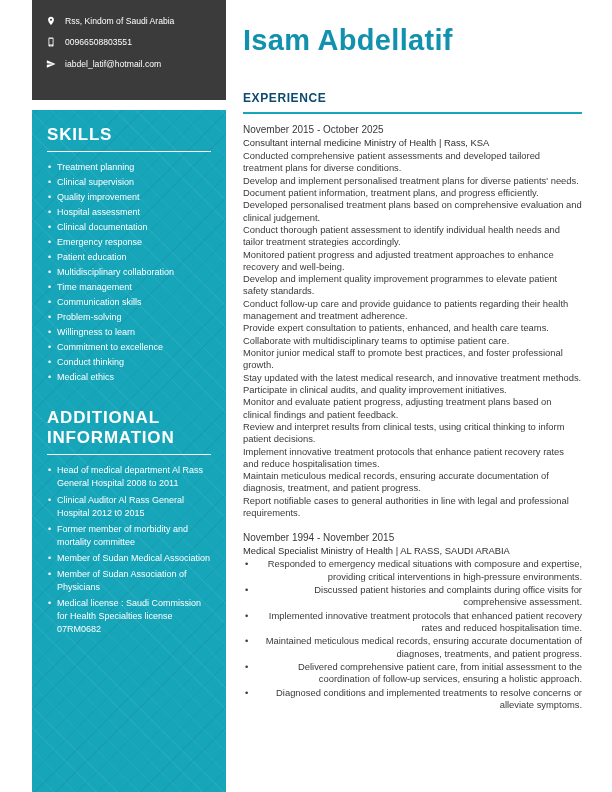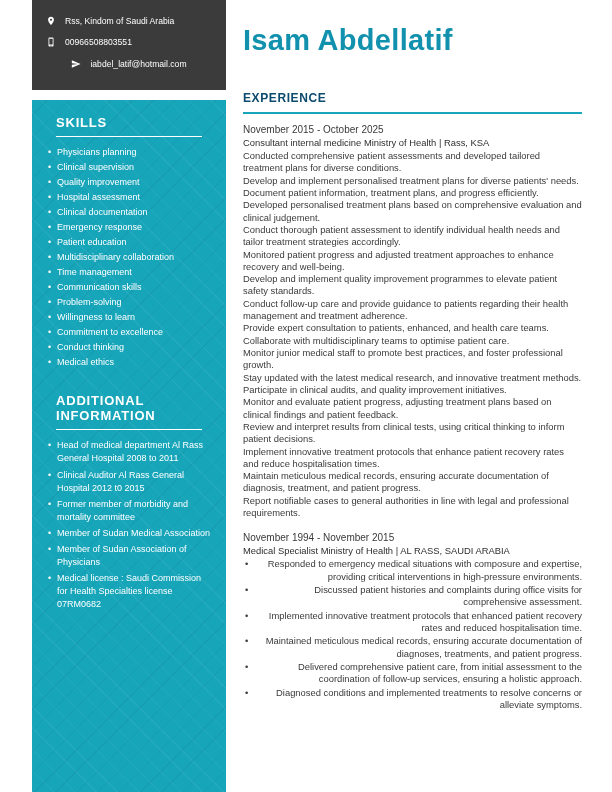--- a/index.html
+++ b/index.html
@@ -14,34 +14,34 @@
     width:612px;height:792px;
     font-family:"Liberation Sans",sans-serif;
     background:#fff;
   }
   .page{width:612px;height:792px;display:flex;background:#fff;overflow:hidden;}
 
   
   .sidebar{width:226px;flex:0 0 226px;display:flex;flex-direction:column;padding-left:32px;}
   .contact{background:var(--header-bg);color:#fff;padding:16px 14px 12px;}
   .contact-row{display:flex;align-items:center;gap:9px;font-size:8.6px;line-height:1.2;margin-bottom:11px;}
-  .contact-row:last-child{margin-bottom:9px;justify-content:center;}
+  .contact-row:last-child{margin-bottom:19px;}
   .cicon{width:10px;height:10px;flex:0 0 10px;display:inline-block;}
   .cicon svg{width:100%;height:100%;fill:#fff;display:block;}
   .sidebar-gap{height:10px;background:#fff;}
   .sidebar-body{
     flex:1;color:#fff;padding:15px 15px 10px;
     background-color:var(--accent);
     background-image:
       repeating-linear-gradient(45deg, rgba(255,255,255,0.05) 0px, rgba(255,255,255,0.05) 1px, transparent 1px, transparent 15px),
       repeating-linear-gradient(-45deg, rgba(0,0,0,0.05) 0px, rgba(0,0,0,0.05) 1px, transparent 1px, transparent 15px);
   }
   .side-heading{
-    font-size:13px;font-weight:bold;letter-spacing:0.8px;
-    border-bottom:1.5px solid #fff;padding-bottom:6px;margin:0 9px 9px;
+    font-size:17px;font-weight:bold;letter-spacing:0.8px;
+    border-bottom:1.5px solid #fff;padding-bottom:6px;margin:0 0 9px;
   }
   .side-list{list-style:none;margin:0 0 24px;padding:0;font-size:9px;line-height:1.5;}
   .side-list li{position:relative;padding-left:10px;margin-bottom:1.5px;}
   .side-list li::before{content:"\2022";position:absolute;left:1px;}
   .side-list.additional li{margin-bottom:3px;line-height:1.45;}
 
   
   .main{flex:1;padding:24px 30px 0 17px;color:var(--text);}
   .name{color:var(--name-color);font-size:29px;font-weight:bold;letter-spacing:0.3px;margin:0 0 34px;}
   .section-heading{
@@ -89,21 +89,21 @@
         </span>
         <span>iabdel_latif@hotmail.com</span>
       </div>
     </div>
 
     <div class="sidebar-gap"></div>
 
     <div class="sidebar-body">
       <h2 class="side-heading">SKILLS</h2>
       <ul class="side-list">
-          <li>Physicians planning</li>
+          <li>Treatment planning</li>
           <li>Clinical supervision</li>
           <li>Quality improvement</li>
           <li>Hospital assessment</li>
           <li>Clinical documentation</li>
           <li>Emergency response</li>
           <li>Patient education</li>
           <li>Multidisciplinary collaboration</li>
           <li>Time management</li>
           <li>Communication skills</li>
           <li>Problem-solving</li>

